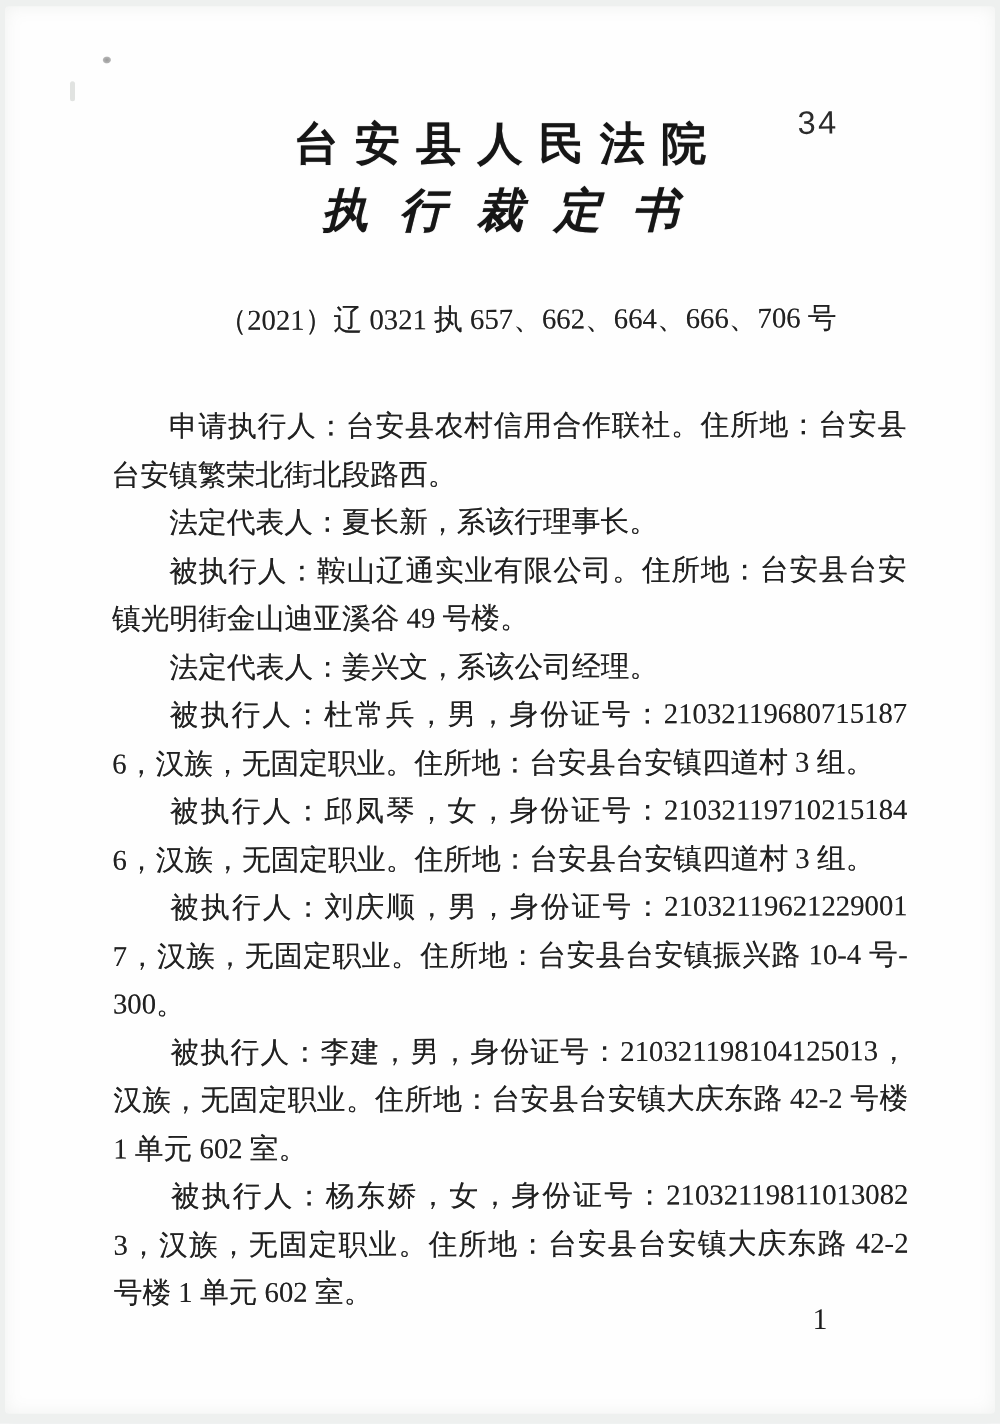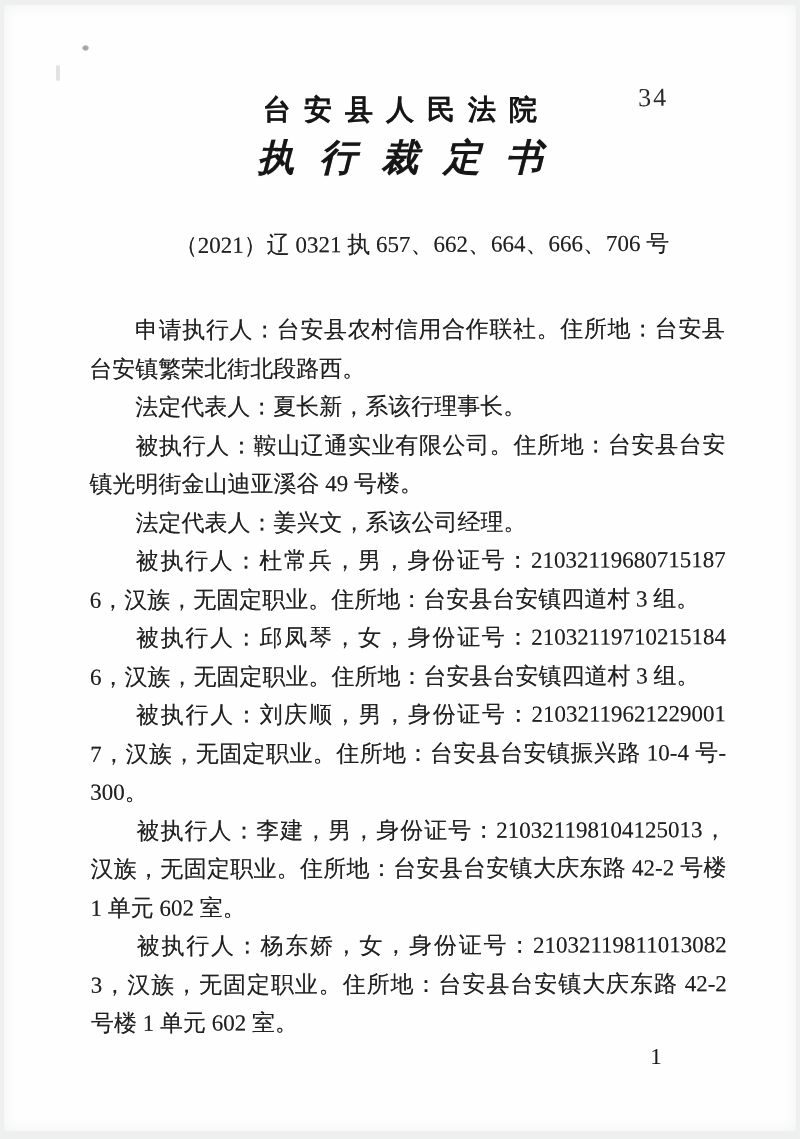--- a/index.html
+++ b/index.html
@@ -25,21 +25,21 @@
     width: 792px; height: 1126px;
     background: #fefefe;
     border-radius: 3px;
     box-shadow: inset 0 0 14px rgba(120,125,122,0.10);
     color: #1e1e1e;
   }
 
   .corner-number {
     position: absolute;
     left: 634px; top: 78px;
-    font-family: Liberation Serif, serif;
+    font-family: Liberation Sans, sans-serif;
     font-size: 26px;
     letter-spacing: 2px;
     color: #2b2b2b;
     transform: rotate(-1deg);
   }
 
   .scan-speck {
     position: absolute;
     left: 78px; top: 40px;
     width: 7px; height: 6px;
@@ -57,21 +57,21 @@
   }
 
   .title-block {
     padding-top: 86px;
     text-align: center;
     font-family: "Liberation Sans", "DejaVu Sans", sans-serif;
     font-weight: bold;
     color: #161616;
   }
   .title-court {
-    font-size: 28px;
+    font-size: 36px;
     letter-spacing: 13px;
     padding-left: 13px; 
     text-shadow: 0 0 0.6px rgba(0,0,0,0.55);
   }
   .title-doc-type {
     font-size: 37px;
     letter-spacing: 25px;
     padding-left: 25px;
     margin-top: 4px;
     text-shadow: 0 0 0.7px rgba(0,0,0,0.55);

